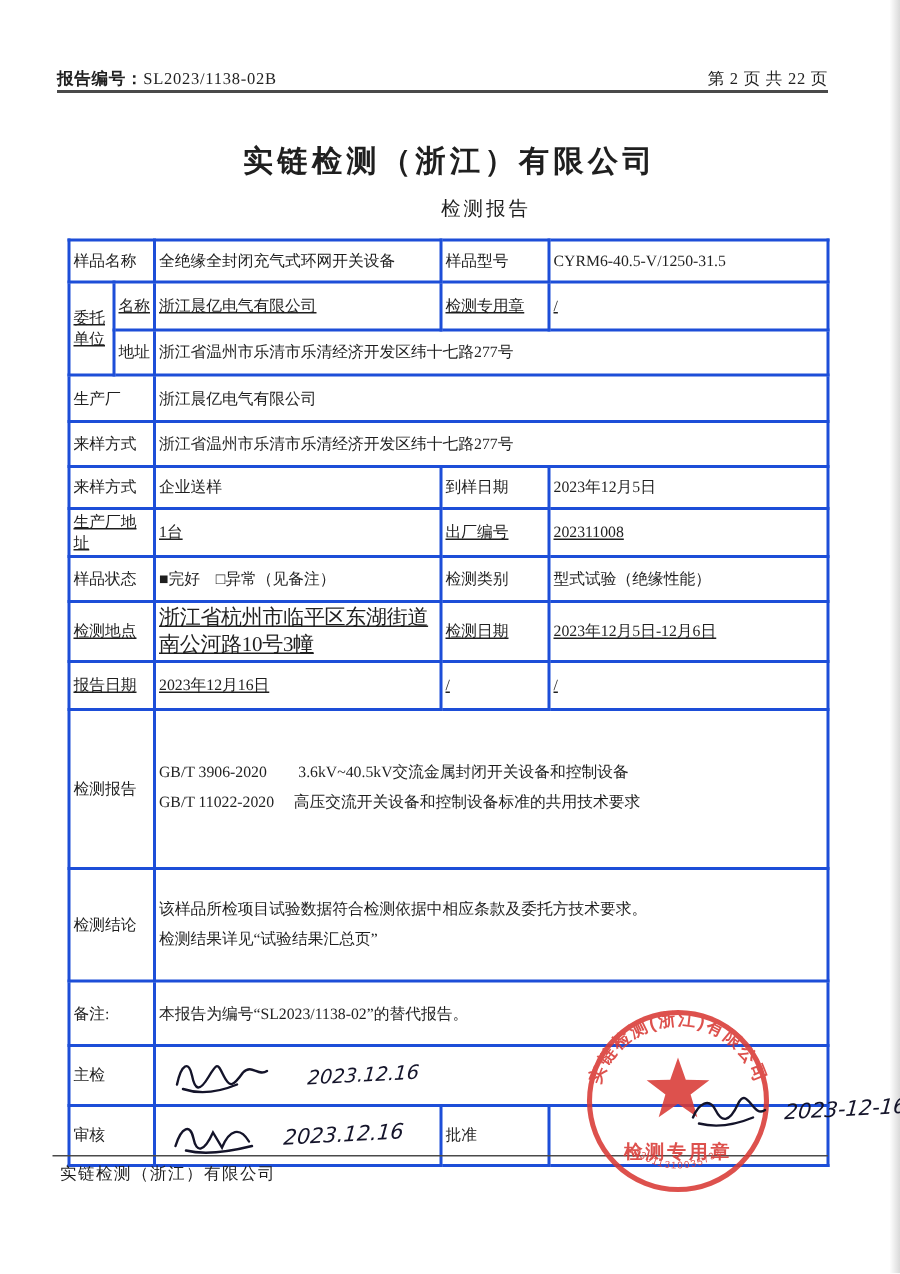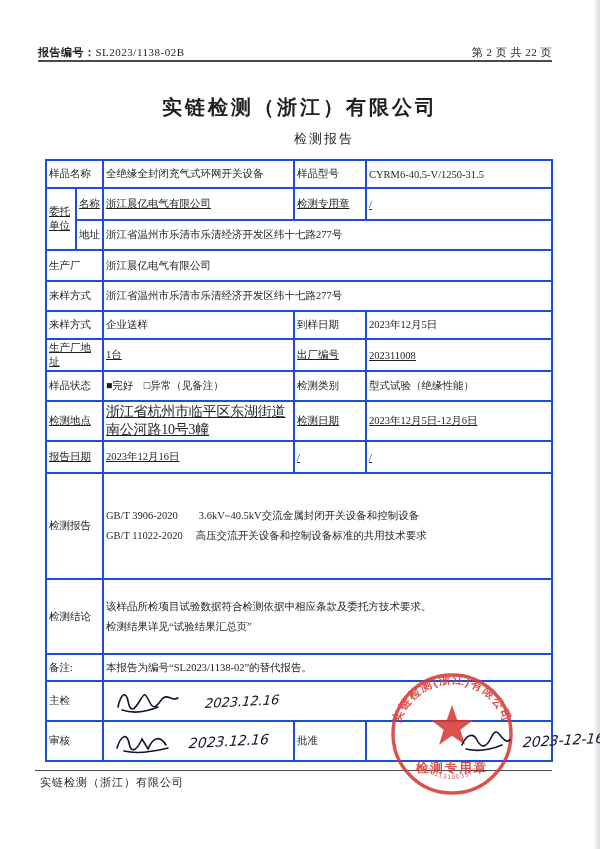--- a/index.html
+++ b/index.html
@@ -24,21 +24,21 @@
   
   table.rpt{position:absolute; left:45px; top:159px; width:506px;
     border-collapse:collapse; table-layout:fixed; font-size:10.5px;}
   table.rpt td{border:2px solid #1d4ed8; text-align:left; vertical-align:middle;
     padding:1px 2px; overflow:hidden;}
   table.rpt{border:1.5px solid #333;}
   td.left{text-align:left; padding-left:10px;}
   td.basis{text-align:left; padding-left:42px; line-height:20px;}
   td.small{font-size:14px; letter-spacing:-0.2px;}
   tr.h28{height:28px;} tr.h30{height:30px;} tr.h31{height:31px;} tr.h32{height:32px;text-decoration:underline;}
-  tr.h106{height:106px;} tr.h75{height:75px;} tr.h27{height:27px;} tr.h40{height:40px;}
+  tr.h106{height:106px;} tr.h75{height:75px;} tr.h27{height:43px;} tr.h40{height:40px;}
   .sigcell{display:flex; align-items:center; gap:7px; padding-left:6px;}
   .hand{font-family:"DejaVu Sans",sans-serif; font-style:italic; color:#14142a;
     transform:rotate(-3deg) skewX(-8deg); white-space:nowrap;}
   .hand.d13{font-size:13px;} .hand.d14{font-size:14px;}
   svg.sig path{fill:none; stroke:#14142a; stroke-width:1.6; stroke-linecap:round;}
   
   .ftr-line{position:absolute; left:35px; top:770px; width:517px; border-top:1.5px solid #4a4a4a;}
   .ftr-text{position:absolute; left:40px; top:775px; font-size:11px; letter-spacing:1px;}
   
   .stamp{position:absolute; left:387px; top:669px; width:130px; height:130px; z-index:6;

